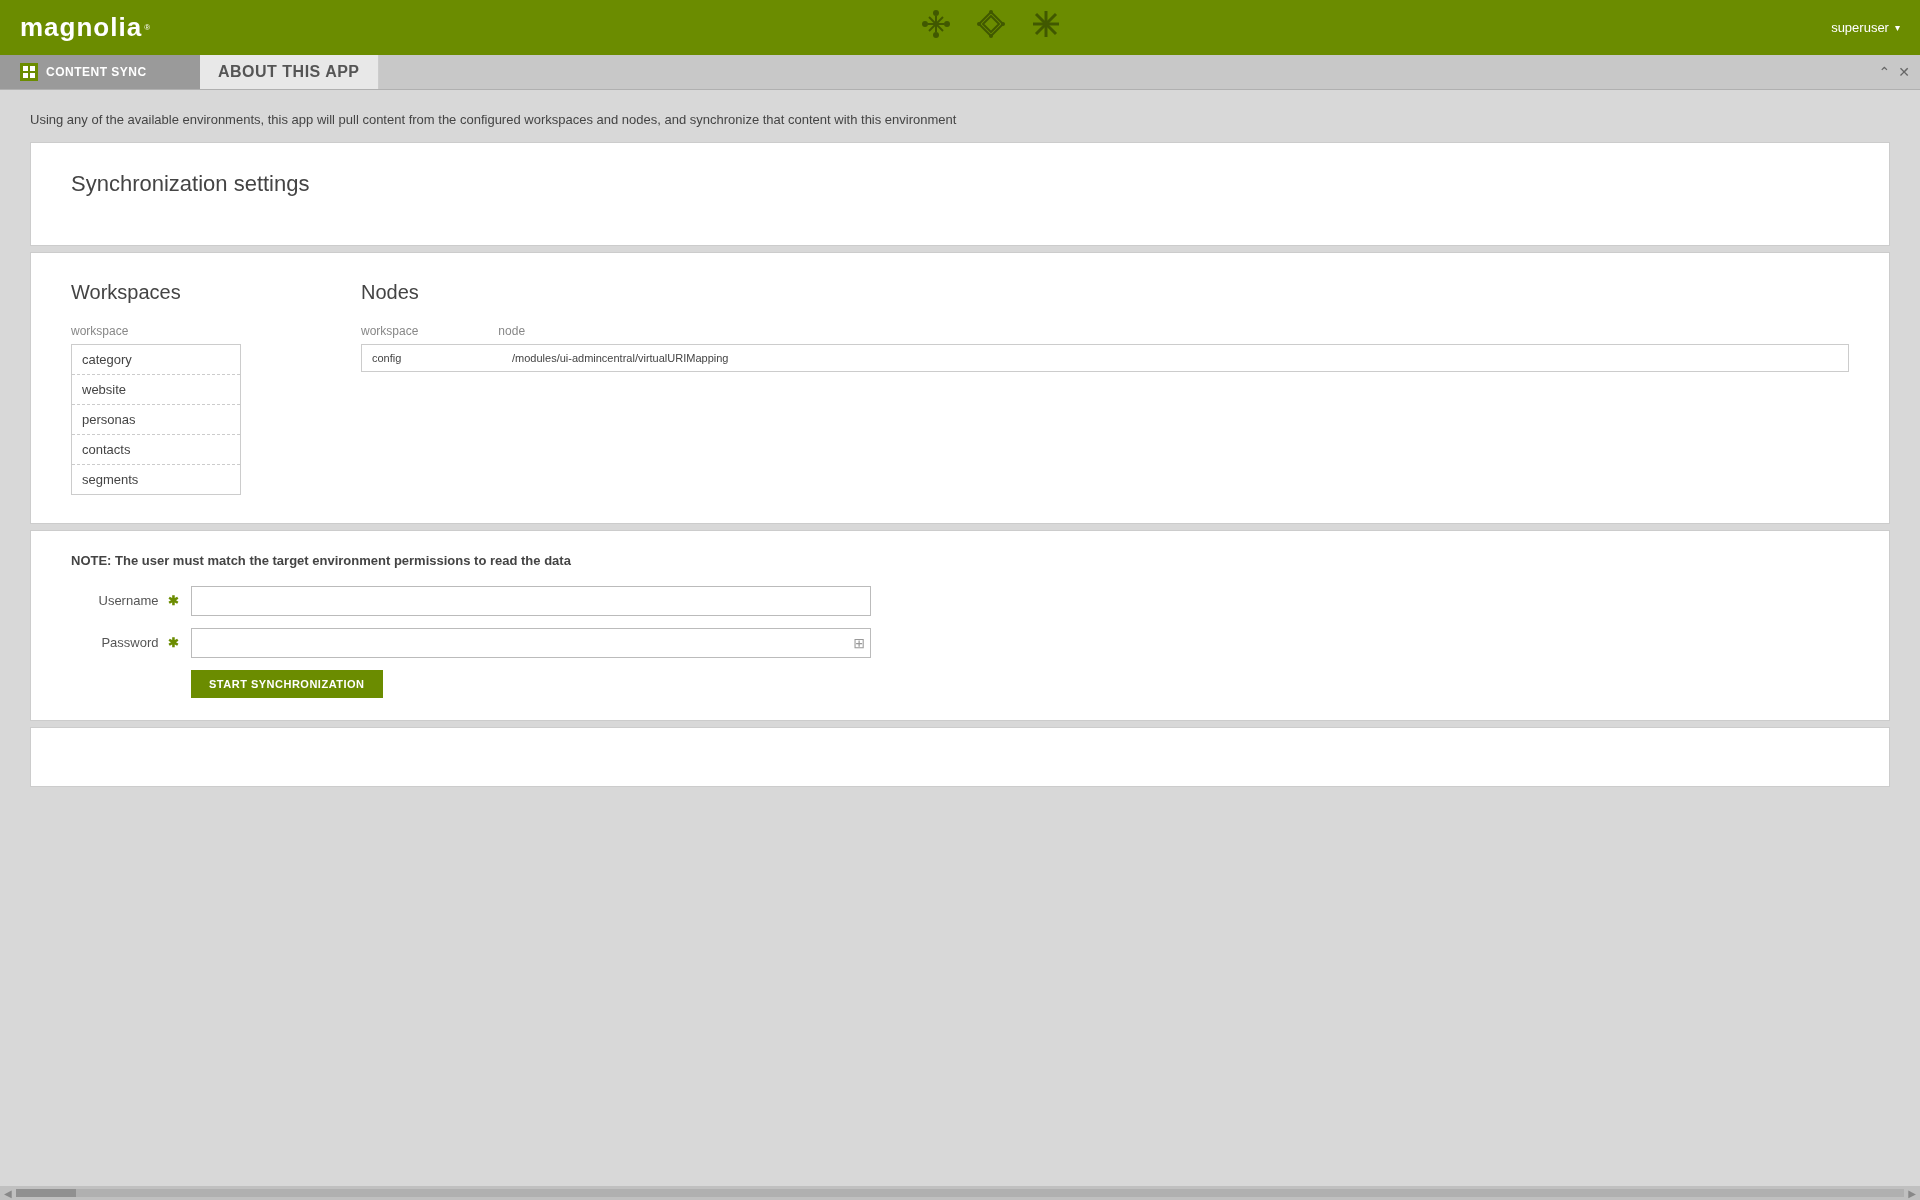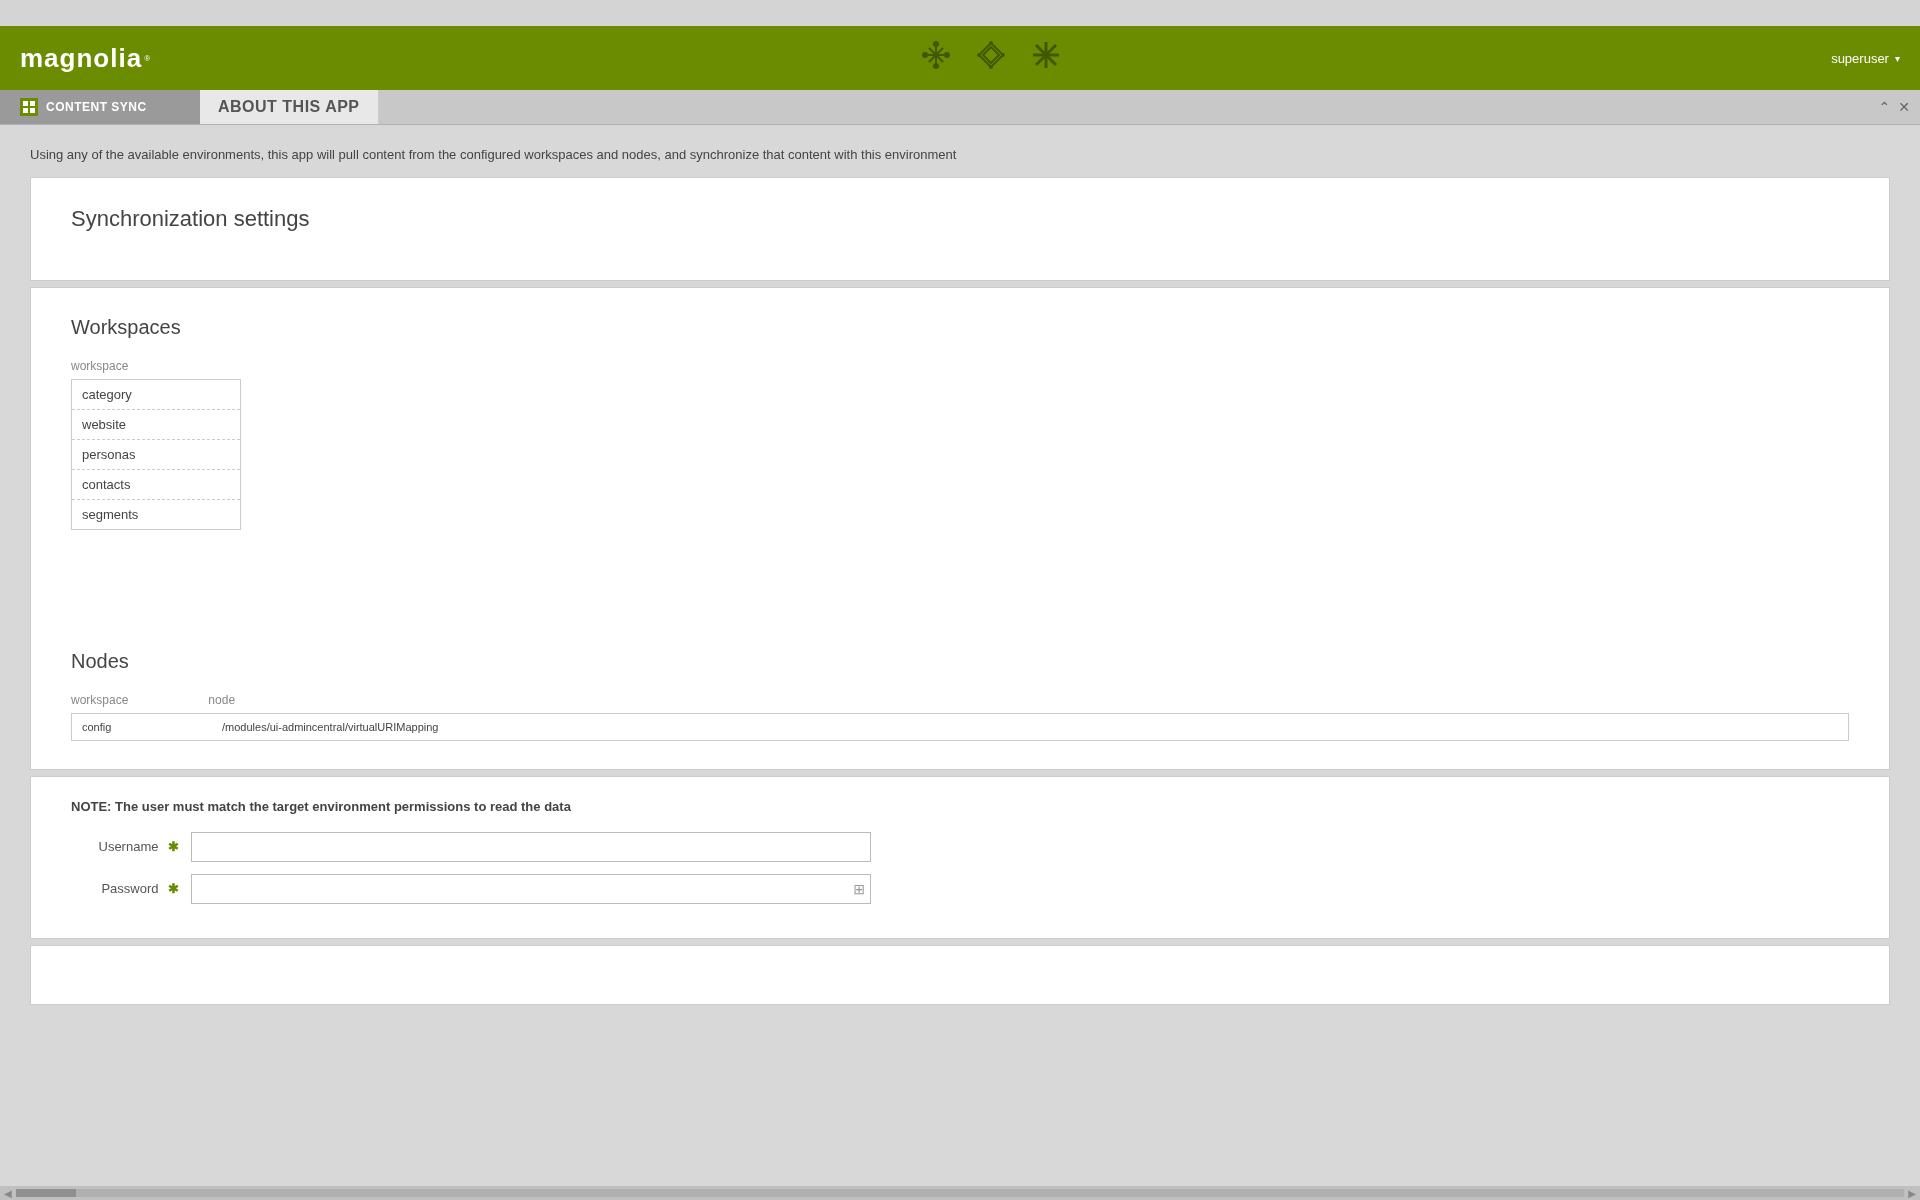--- a/index.html
+++ b/index.html
@@ -1,26 +1,25 @@
 <!DOCTYPE html>
 <html><head>
   <meta charset="utf-8">
   <style>
     * { box-sizing: border-box; margin: 0; padding: 0; }
     body { font-family: Arial, sans-serif; background: #d4d4d4; font-size: 13px; color: #333; overflow-x: hidden; }
 
     
     .topbar {
       background: #6b8c00;
-      height: 64px;
+      height: 55px;
       display: flex;
       align-items: center;
       justify-content: space-between;
       padding: 0 20px;
-      margin-top: 26px;
     }
     .logo {
       display: flex;
       align-items: center;
     }
     .logo-text {
       color: white;
       font-size: 26px;
       font-weight: bold;
       letter-spacing: 1px;
@@ -146,21 +145,20 @@
     }
     .endpoint-url {
       color: #666;
       font-style: italic;
     }
 
     
     .ws-nodes-grid {
       display: flex;
       gap: 120px;
-      flex-direction: column;
     }
     .section-title {
       font-size: 20px;
       font-weight: normal;
       color: #444;
       margin-bottom: 20px;
     }
     .col-header {
       font-size: 12px;
       color: #888;
@@ -438,20 +436,23 @@
     <div class="form-row">
       <label class="form-label">
         <span>Password</span>&nbsp;<span class="required-star">✱</span>
       </label>
       <div class="form-input-wrapper">
         <input type="password" value="" style="">
         <span class="input-icon">⊞</span>
       </div>
     </div>
 
+    <div>
+      <button class="btn-sync">START SYNCHRONIZATION</button>
+    </div>
   </div>
 
   <div class="bottom-card"></div>
 
 </div>
 
 <div class="scrollbar-area">
   <span class="scroll-arrow">◀</span>
   <div class="scrollbar-track">
     <div class="scrollbar-thumb"></div>

